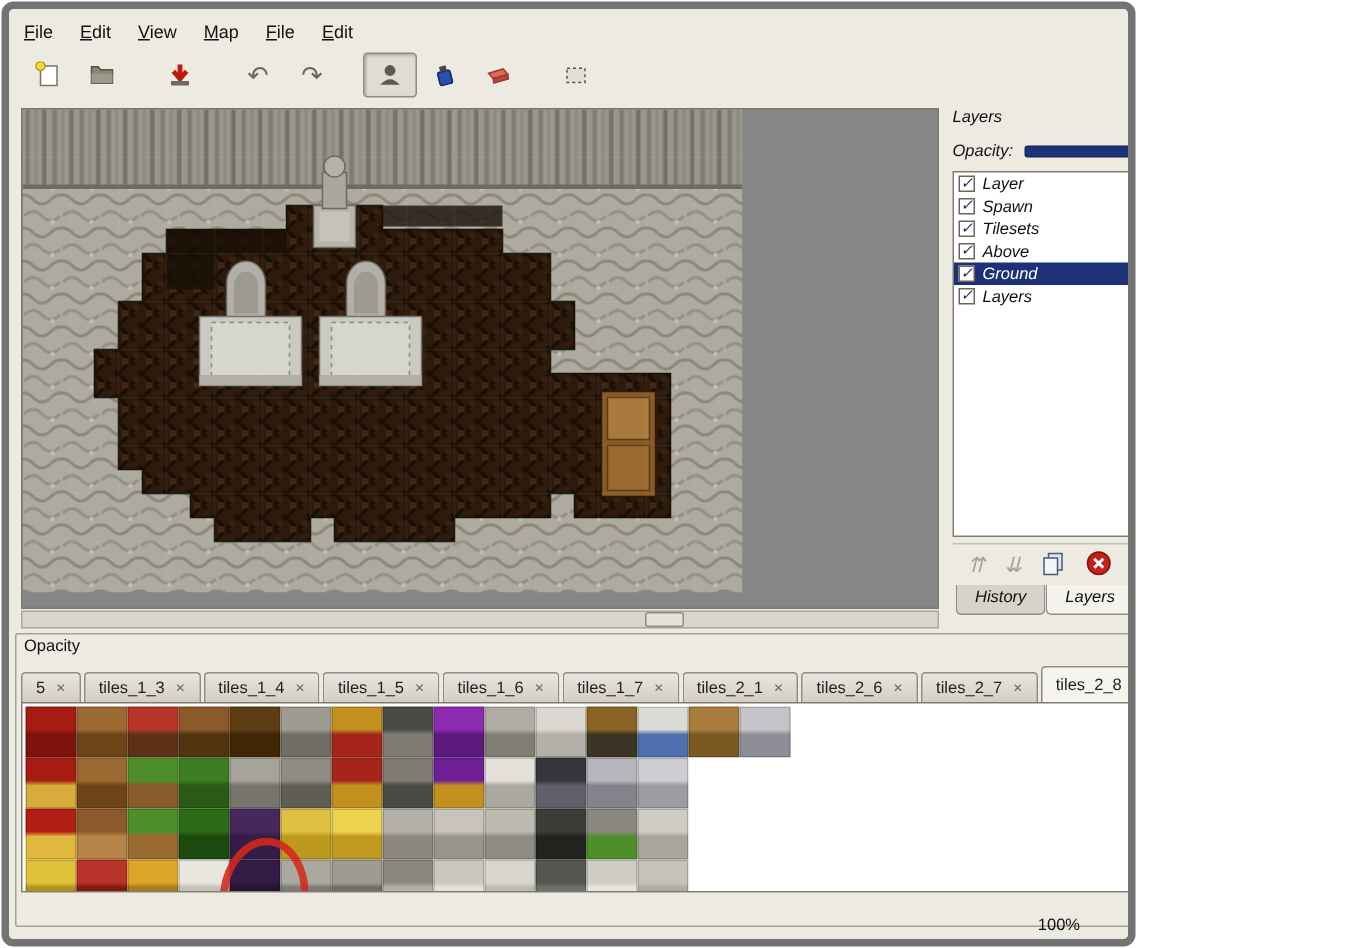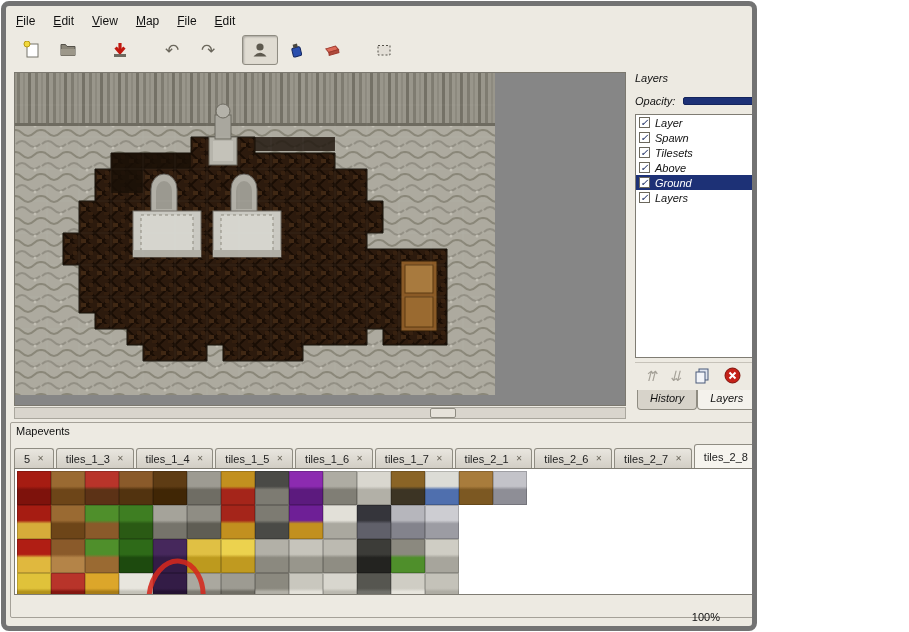--- a/index.html
+++ b/index.html
@@ -272,21 +272,21 @@
       </svg>
     </div>
     <div class="panel-tabs">
         <div class="ptab">History</div>
         <div class="ptab active">Layers</div>
       </div>
   </div>
 
   <div class="tilesets-panel">
     <div class="ts-title">
-      <span>Mapevents</span>
+      <span>Opacity</span>
       <span class="panel-btns">
         <span class="pbtn">
             <span class="sq"></span>
           </span>
         <span class="pbtn">
             <span>✕</span>
           </span>
       </span>
     </div>
     <div class="ts-tab-bar">

